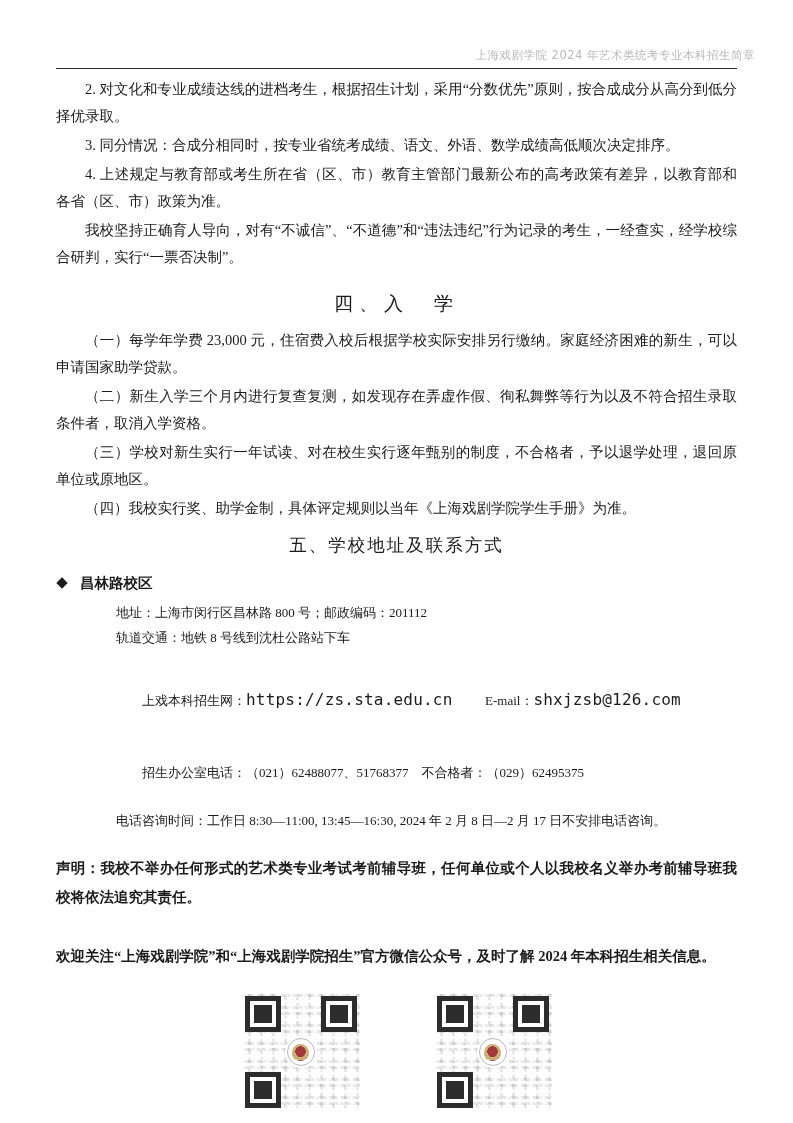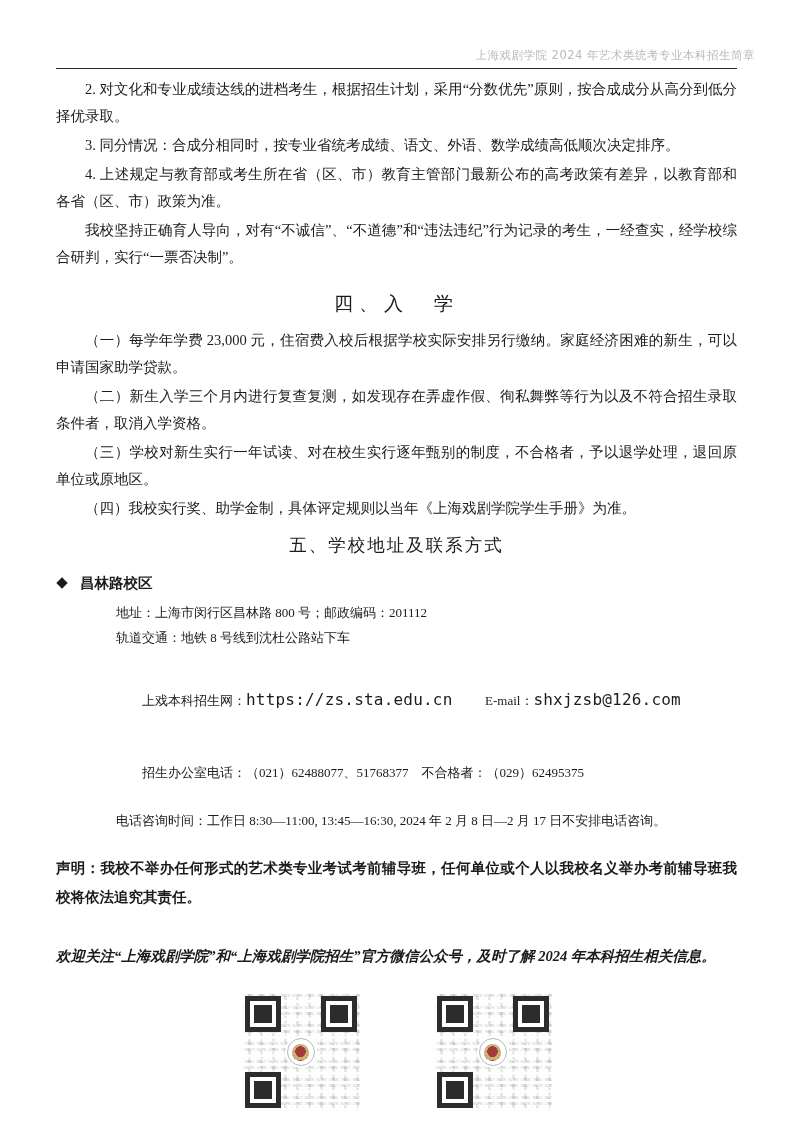--- a/index.html
+++ b/index.html
@@ -110,21 +110,20 @@
     font-weight: bold;
     line-height: 29px;
     text-align: justify;
   }
   .welcome {
     margin-top: 30px;
     font-size: 14.5px;
     font-weight: bold;
     line-height: 29px;
     text-align: justify;
-    font-style: italic;
   }
   .qr-wrap {
     display: flex;
     justify-content: center;
     gap: 74px;
     margin-top: 22px;
   }
   .qr-item { text-align: center; }
   .qr-code {
     width: 118px;

